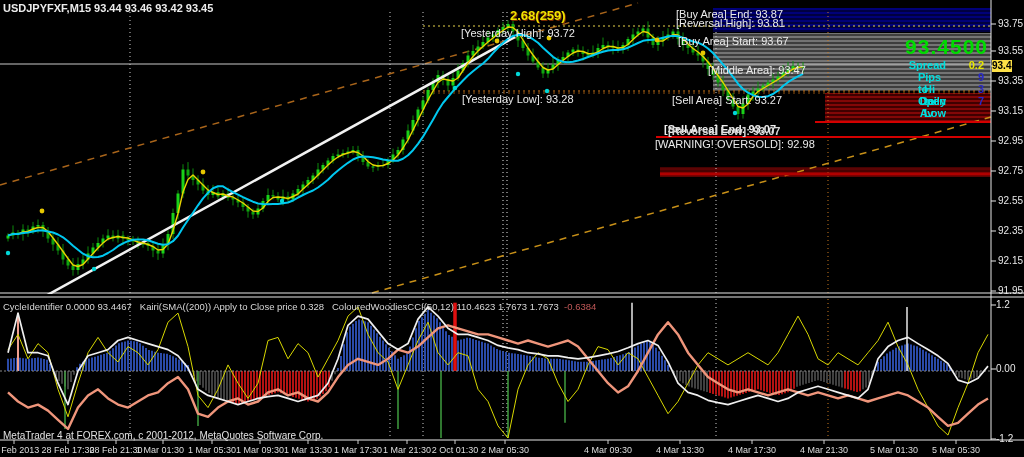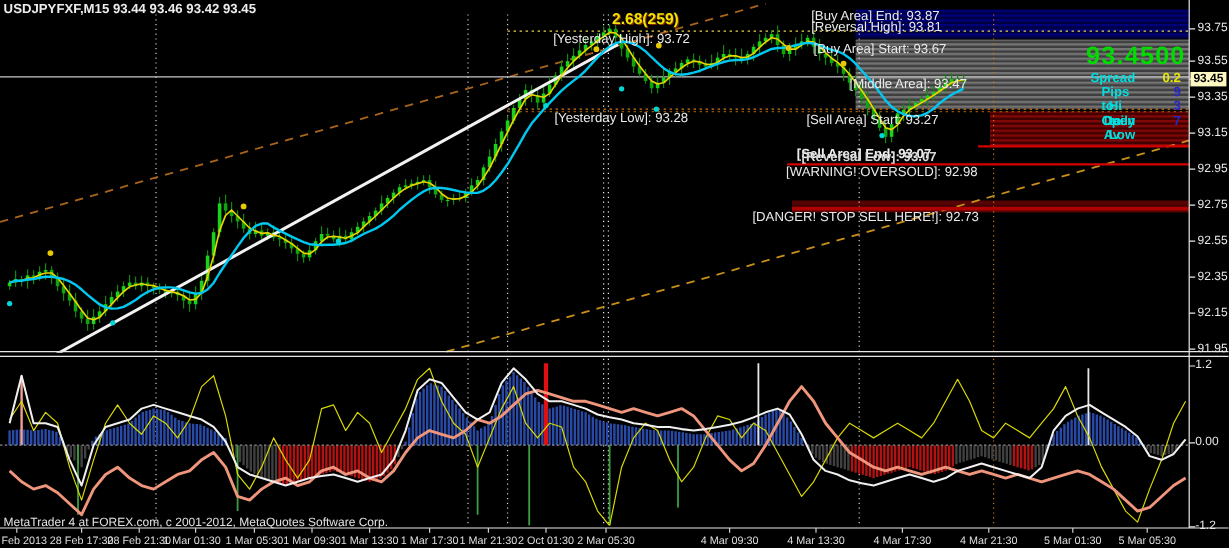--- a/index.html
+++ b/index.html
@@ -13,21 +13,21 @@
   #marker-204{font-size:13px;font-weight:700;color:#f0e400;text-shadow:1px 1px 0 #7a2a00;}
   #big-price{right:36px;top:36px;font-size:21px;font-weight:700;color:#00dc00;letter-spacing:1px;margin-left:31px;}
   .iprow{position:absolute;right:40px;height:12px;z-index:5;font-size:11px;font-weight:700;}
   .iprow .k{position:absolute;right:38px;color:#00dede;}
   .iprow .v{position:absolute;right:0;}
   #osc-header{left:3px;top:302px;font-size:9.5px;color:#d8d8d8;}
   #osc-header .p4{color:#c05858;}
   #copyright{left:3px;top:431px;font-size:10px;color:#e2e2e2;z-index:6;}
   .axis-lbl{color:#e8e8e8;font-size:10px;}
   .time-lbl{color:#dedede;font-size:9px;transform:translateX(-50%);}
-  #cur-price-box{left:992px;top:60px;width:30px;height:12px;background:#fef9c3;color:#000;
+  #cur-price-box{left:992px;top:60px;width:20px;height:12px;background:#fde047;color:#000;
      font-size:10px;font-weight:700;text-align:center;line-height:12px;z-index:6;}
 </style>
 </head>
 <body>
 
 <div id="app">
   <svg id="gfx" width="1024" height="457">
       <defs>
         <pattern id="navy" width="4" height="4" patternUnits="userSpaceOnUse">
           <rect x="0" y="0" width="4" height="4" fill="#000040"></rect>
@@ -789,20 +789,26 @@
       <line x1="752" y1="440" x2="752" y2="444" stroke="#cfcfcf" stroke-width="1"></line>
       <line x1="824" y1="440" x2="824" y2="444" stroke="#cfcfcf" stroke-width="1"></line>
       <line x1="894" y1="440" x2="894" y2="444" stroke="#cfcfcf" stroke-width="1"></line>
       <line x1="956" y1="440" x2="956" y2="444" stroke="#cfcfcf" stroke-width="1"></line>
     </svg>
 
   <div class="ov" id="title-line">USDJPYFXF,M15 93.44 93.46 93.42 93.45</div>
   <div class="ov" id="marker-204" style="left: 510px; top: 9px;">2.68(259)</div>
   <div class="ov" id="big-price">93.4500</div>
 
+  <div class="ov" id="osc-header">
+    <span class="p1">CycleIdentifier 0.0000 93.4467</span>&nbsp;&nbsp;
+    <span class="p2">Kairi(SMA((200)) Apply to Close price 0.328</span>&nbsp;&nbsp;
+    <span class="p3">ColouredWoodiesCCI(50,12) 110.4623 1.7673 1.7673</span>&nbsp;
+    <span class="p4">-0.6384</span>
+  </div>
 
   <div class="ov" id="copyright">MetaTrader 4 at FOREX.com, c 2001-2012, MetaQuotes Software Corp.</div>
   <div class="ov" id="cur-price-box">93.45</div>
 <div class="ov axis-lbl" style="left: 998px; top: 19px;">93.75</div>
     <div class="ov axis-lbl" style="left: 998px; top: 46px;">93.55</div>
     <div class="ov axis-lbl" style="left: 998px; top: 76px;">93.35</div>
     <div class="ov axis-lbl" style="left: 998px; top: 106px;">93.15</div>
     <div class="ov axis-lbl" style="left: 998px; top: 136px;">92.95</div>
     <div class="ov axis-lbl" style="left: 998px; top: 166px;">92.75</div>
     <div class="ov axis-lbl" style="left: 998px; top: 196px;">92.55</div>
@@ -832,21 +838,20 @@
     <div class="ov lbl" style="left: 676px; top: 9px; color: rgb(234, 234, 234);">[Buy Area] End: 93.87</div>
     <div class="ov lbl" style="left: 676px; top: 18px; color: rgb(234, 234, 234);">[Reversal High]: 93.81</div>
     <div class="ov lbl" style="left: 461px; top: 28px; color: rgb(234, 234, 234);">[Yesterday High]: 93.72</div>
     <div class="ov lbl" style="left: 678px; top: 36px; color: rgb(234, 234, 234);">[Buy Area] Start: 93.67</div>
     <div class="ov lbl" style="left: 676px; top: 65px; color: rgb(234, 234, 234); padding-left: 32px;">[Middle Area]: 93.47</div>
     <div class="ov lbl" style="left: 462px; top: 94px; color: rgb(234, 234, 234);">[Yesterday Low]: 93.28</div>
     <div class="ov lbl" style="left: 672px; top: 95px; color: rgb(234, 234, 234);">[Sell Area] Start: 93.27</div>
     <div class="ov lbl bold" style="left: 664px; top: 124px; color: rgb(240, 240, 240);">[Sell Area] End: 93.07</div>
     <div class="ov lbl bold" style="left: 668px; top: 126px; color: rgb(216, 216, 216);">[Reversal Low]: 93.07</div>
     <div class="ov lbl" style="left: 655px; top: 139px; color: rgb(234, 234, 234);">[WARNING! OVERSOLD]: 92.98</div>
-    <div class="ov lbl" style="left: 627px; top: 176px; color: rgb(234, 234, 234);">[DANGER! STOP SELL HERE!]: 92.73</div>
     <div class="iprow" style="top: 59px;">
       <span class="k">Spread</span>
       <span class="v" style="color: rgb(232, 232, 0);">0.2</span>
     </div>
     <div class="iprow" style="top: 71px;">
       <span class="k">Pips to Open</span>
       <span class="v" style="color: rgb(40, 40, 200);">9</span>
     </div>
     <div class="iprow" style="top: 83px;">
       <span class="k">Hi to Low</span>

